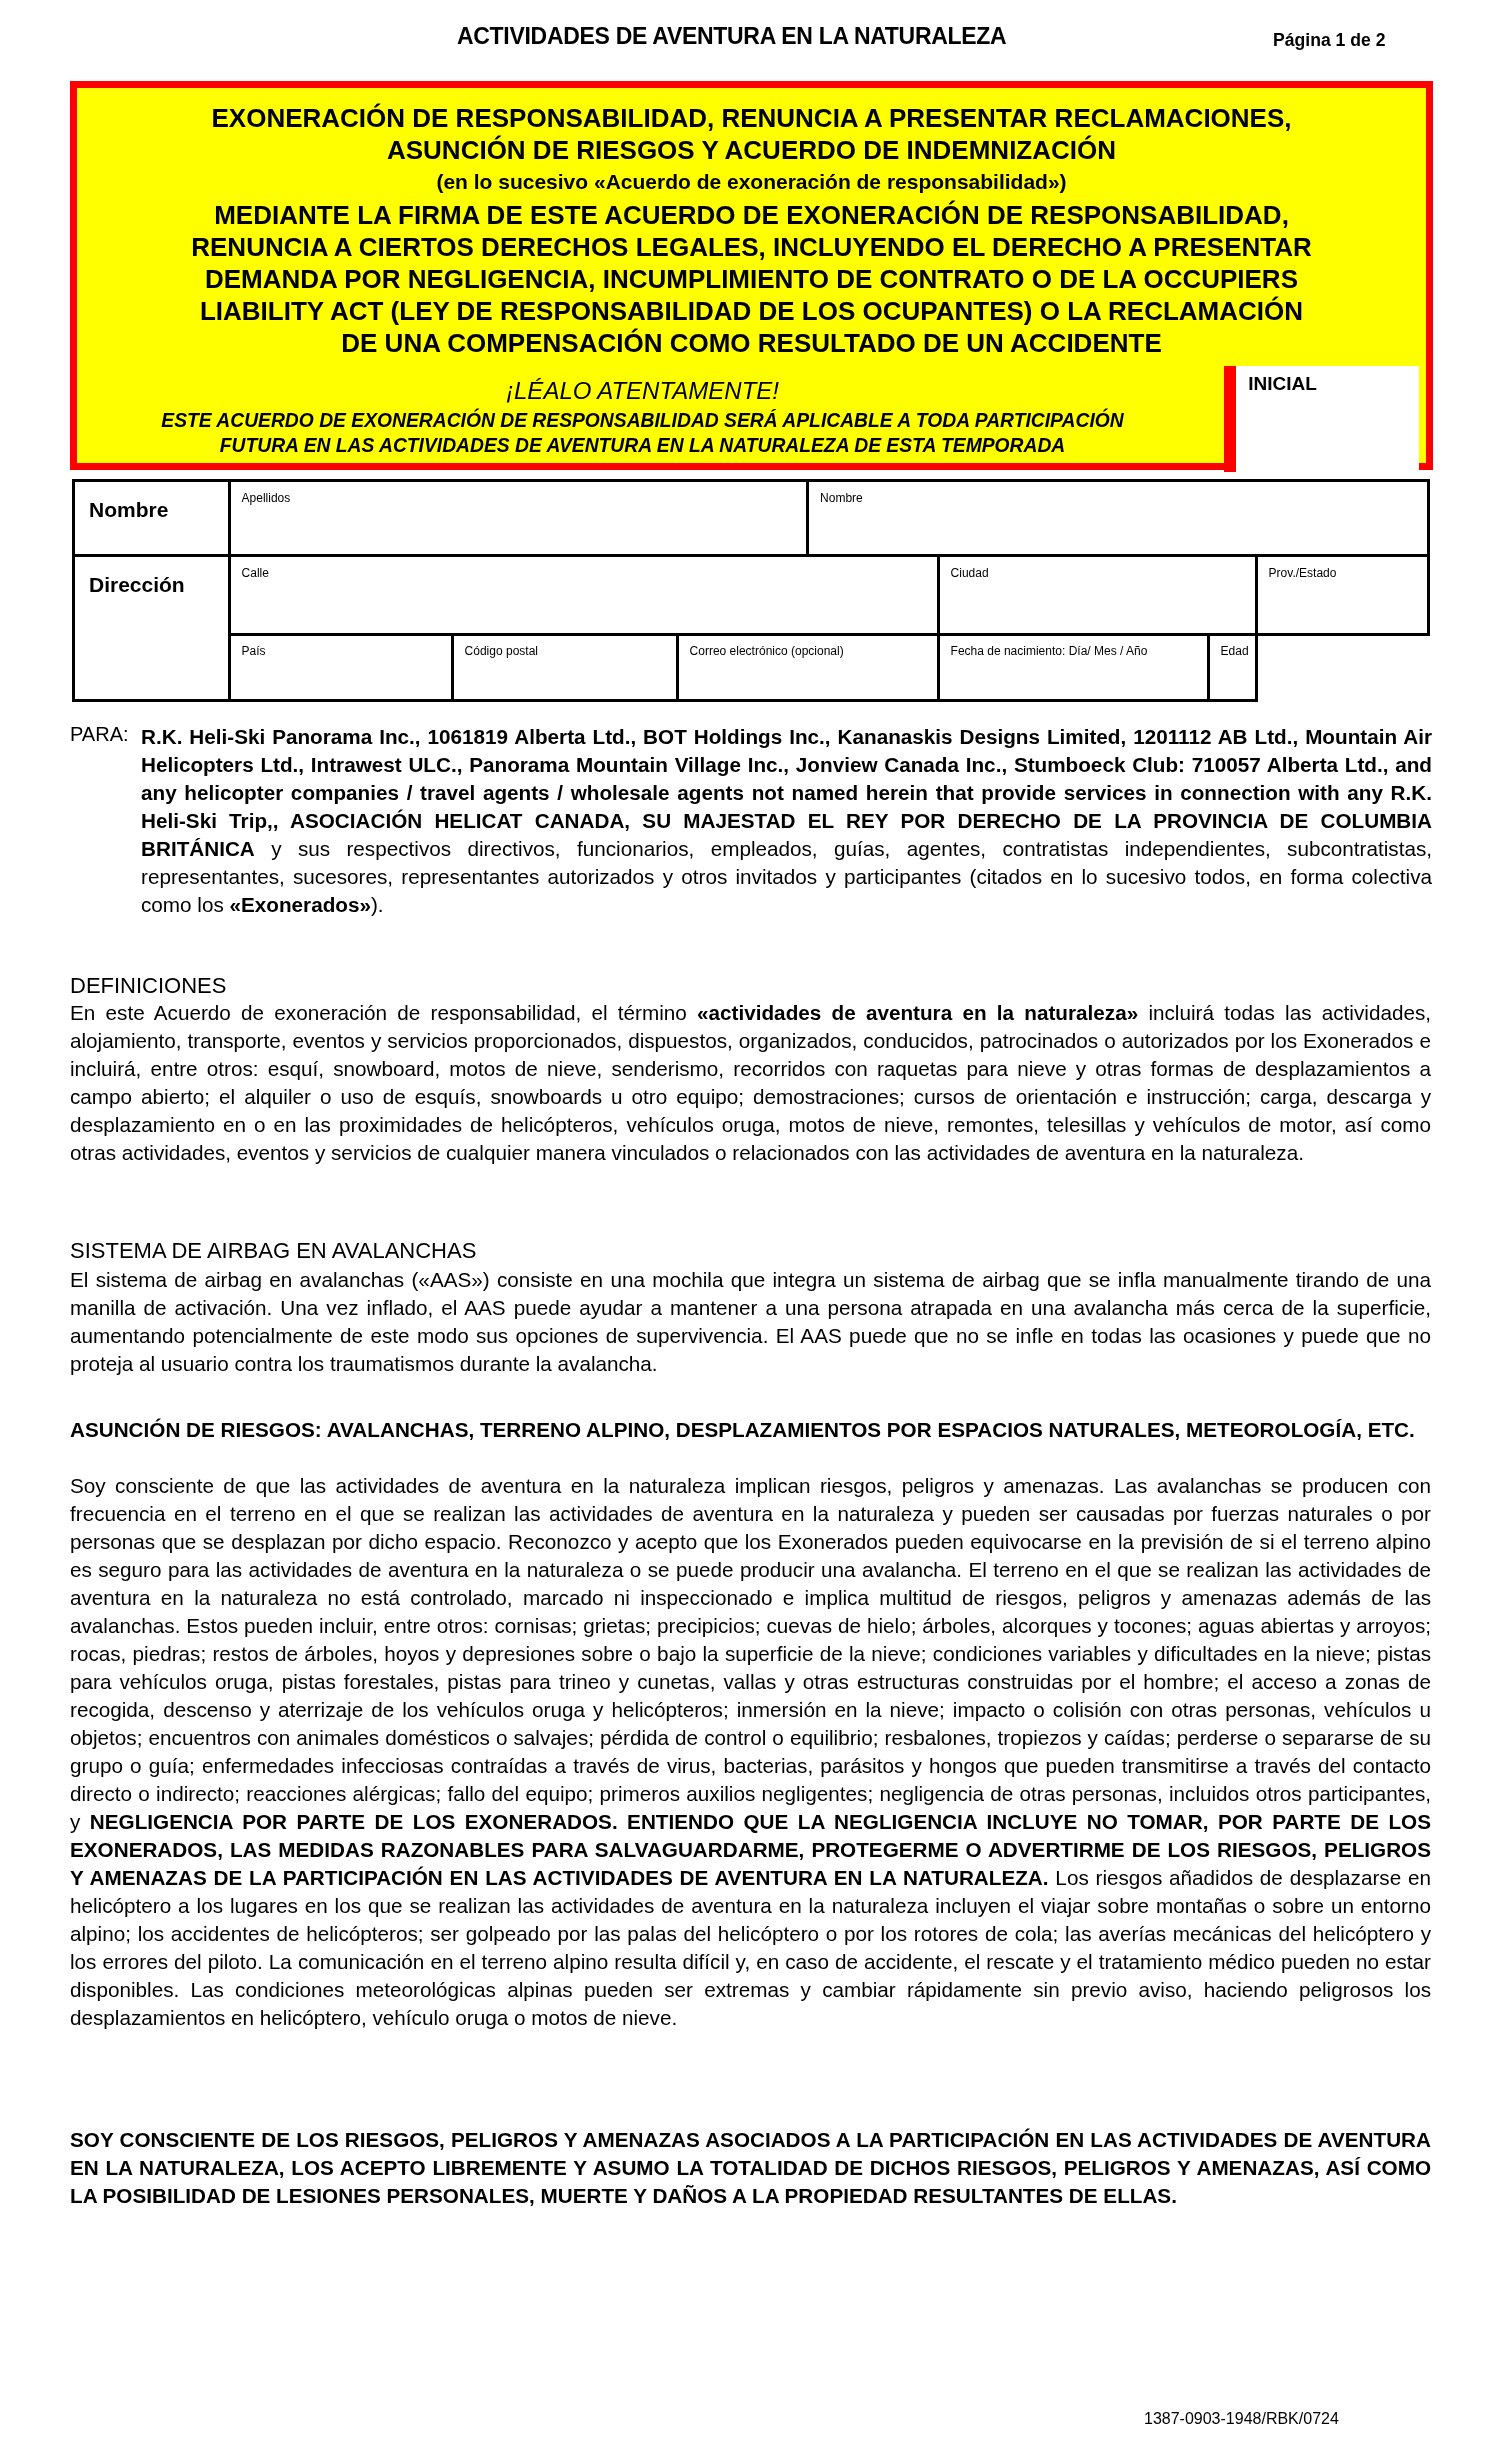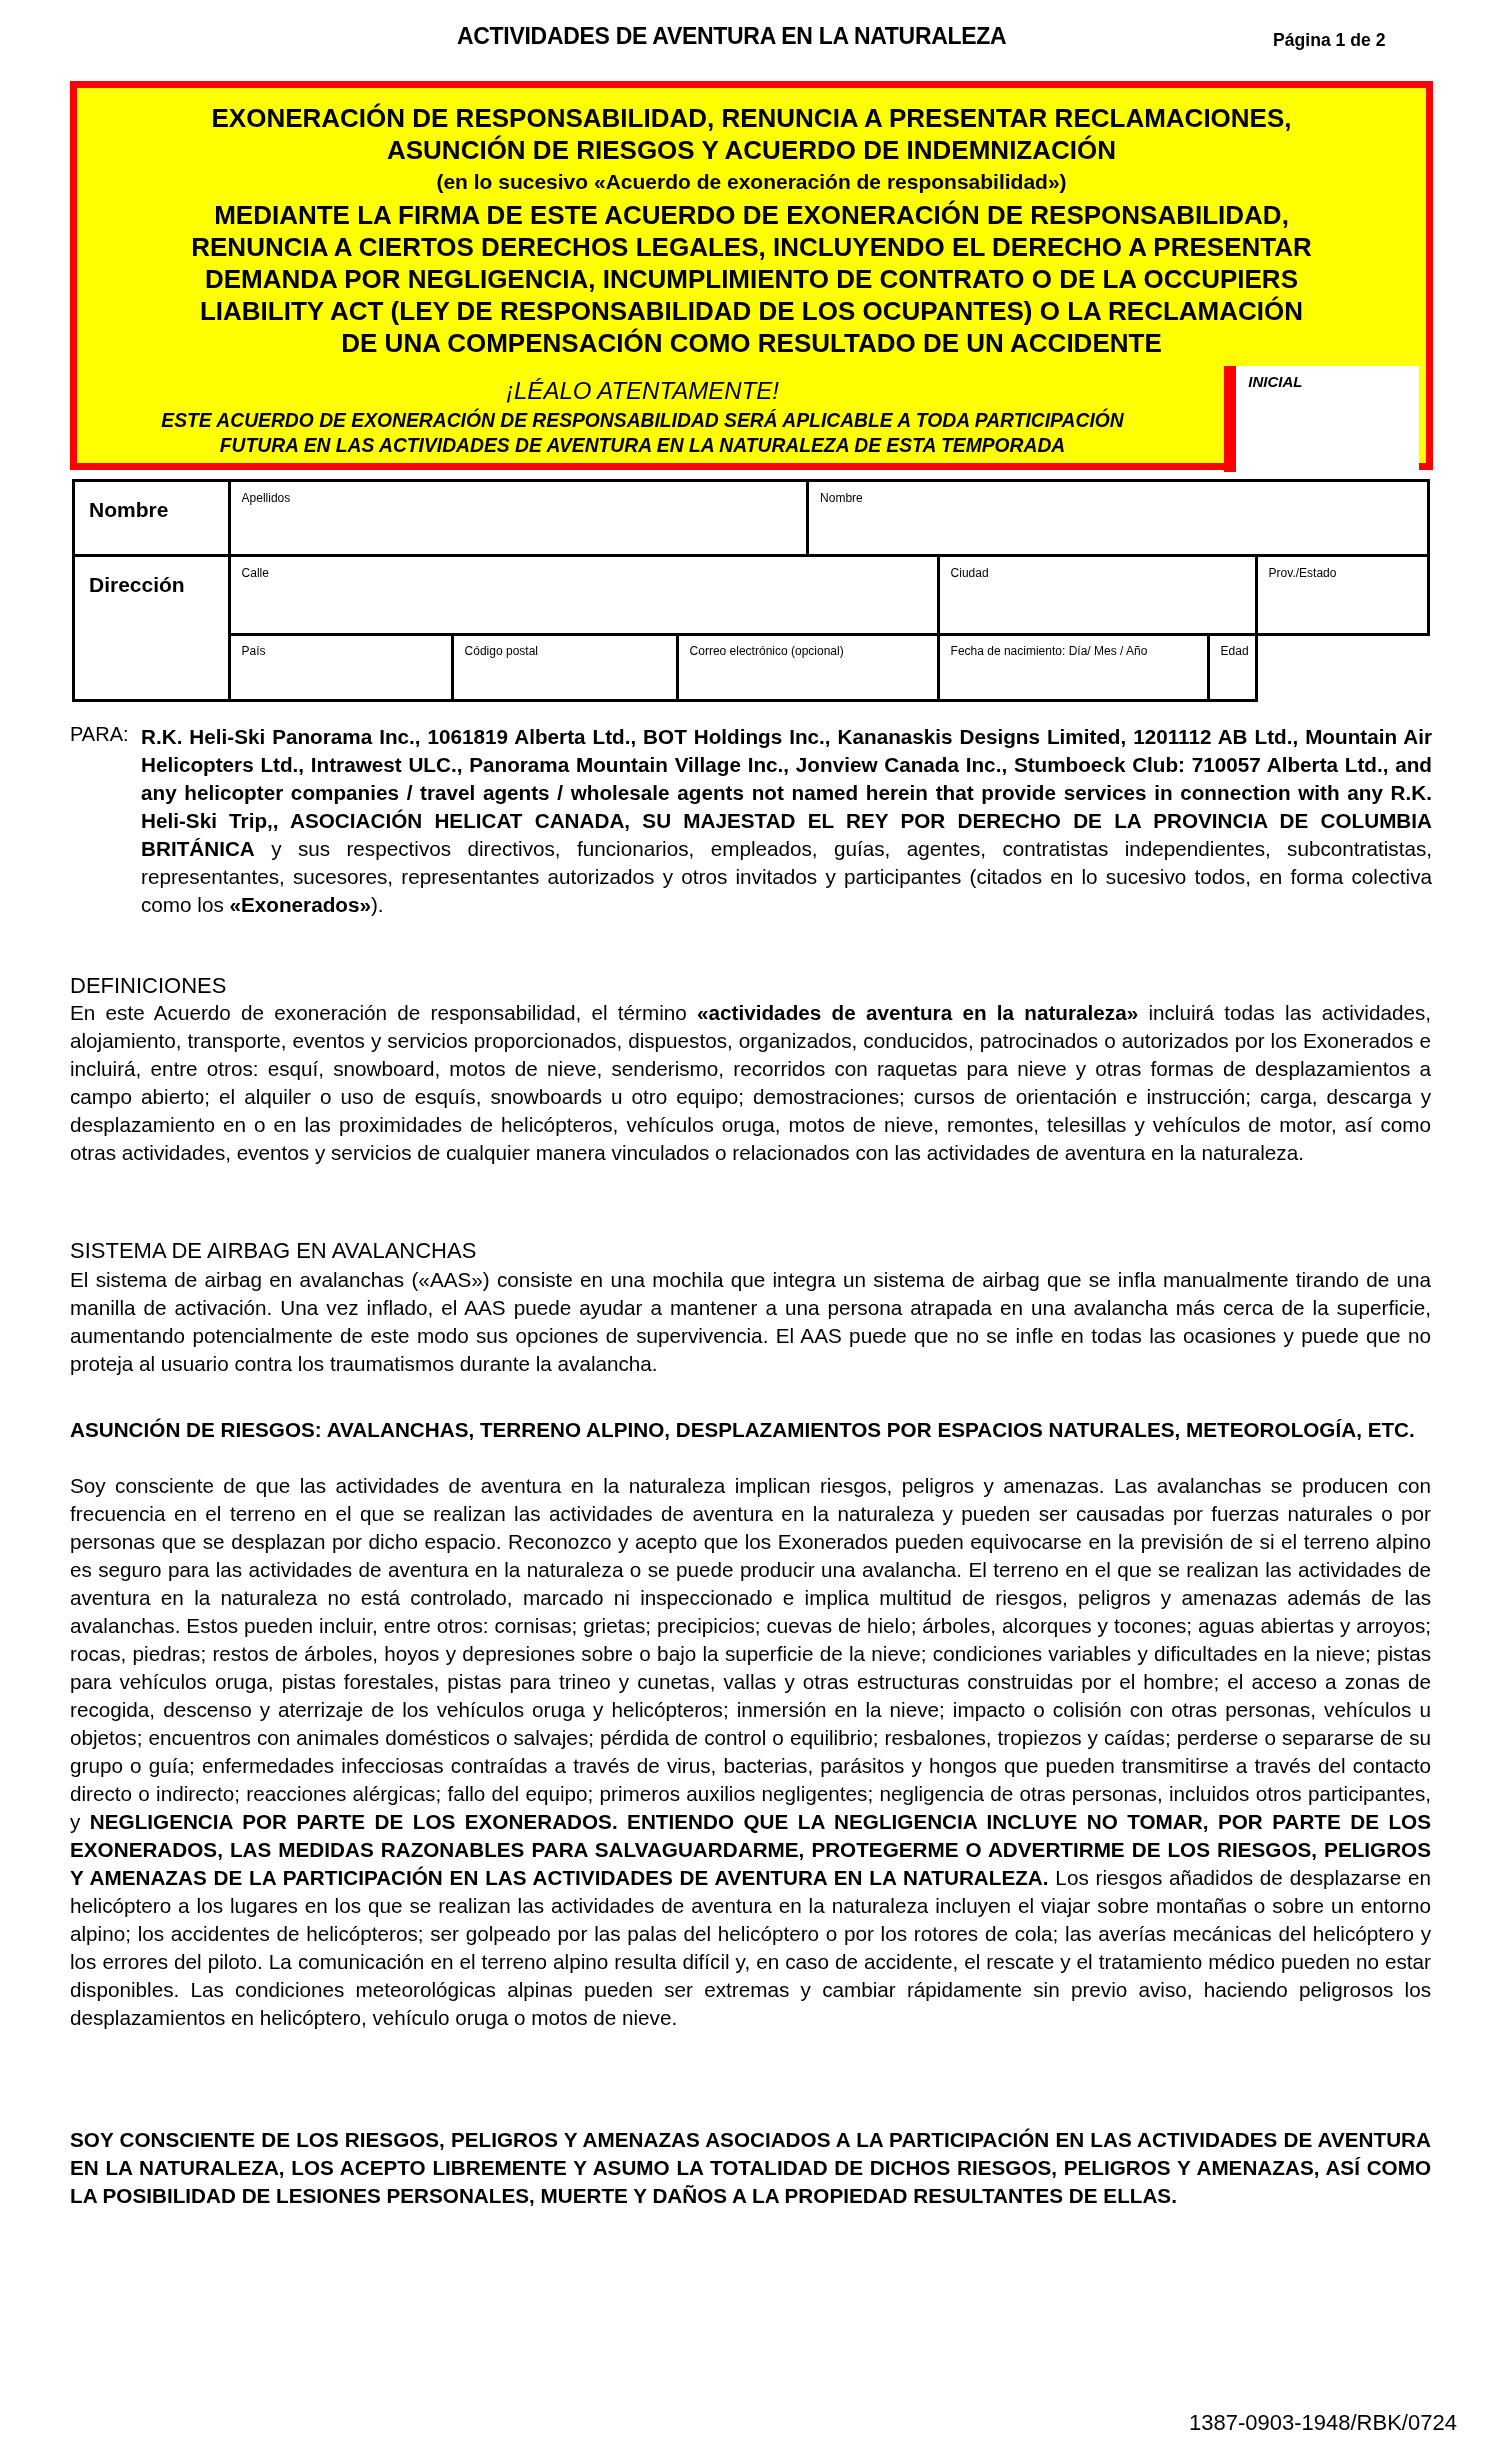--- a/index.html
+++ b/index.html
@@ -28,41 +28,41 @@
   .banner-sub { font-weight: bold; font-size: 21px; line-height: 28px; margin: 1.8px 0 3.5px; }
   .banner-lower {
     position: absolute; left: 0; top: 274px; width: 1131px; height: 100px; text-align: center;
   }
   .lealo { font-size: 24px; font-weight: normal; font-style: italic; line-height: 35px; margin-top: 10.6px; }
   .aplicable { font-size: 19.3px; font-weight: bold; font-style: italic; line-height: 25.5px; }
   .inicial-box {
     position: absolute; left: 1147px; top: 278px; width: 195px; height: 106px;
     background: #fff; border-left: 12.3px solid #ff0000; box-sizing: border-box;
   }
-  .inicial-label { position: absolute; left: 12.3px; top: 7px; font-size: 15px; font-weight: bold; font-style: italic; }
+  .inicial-label { position: absolute; left: 12.3px; top: 7px; font-size: 19px; font-weight: bold; }
 
   table.form {
     position: absolute; left: 72px; top: 479px; width: 1358px; border-collapse: collapse;
   }
   table.form td { border: 3.5px solid #000; vertical-align: top; padding: 0; }
   .row-label { width: 139px; font-weight: bold; font-size: 21px; padding: 16px 0 0 14px !important; }
   .cell-label { font-size: 12px; padding: 8.8px 0 0 10.6px; height: 62px; white-space: nowrap; }
   .cell-label.tall { height: 63px; }
   .cell-label.adr { height: 67px; }
   .cell-label.bot { height: 55px; }
 
   .para {
     position: absolute; left: 70px; width: 1361px; font-size: 20.7px; line-height: 28px;
     text-align: justify;
   }
   .para-label { position: absolute; left: 70px; top: 723px; font-size: 20px; }
   .para-body { left: 141px; width: 1291px; top: 723px; }
   .section-title { position: absolute; left: 70px; font-size: 22px; font-weight: normal; }
   b { font-weight: bold; }
-  .footer-code { position: absolute; left: 1189px; top: 2410px; font-size: 22px; text-align: center; }
+  .footer-code { position: absolute; left: 1144px; top: 2410px; font-size: 16px; text-align: center; }
 </style>
 </head>
 <body>
 
 <div class="page-title">ACTIVIDADES DE AVENTURA EN LA NATURALEZA</div>
 <div class="page-num">Página 1 de 2</div>
 
 <div class="banner">
   <div class="banner-inner">
     <div class="banner-main">

